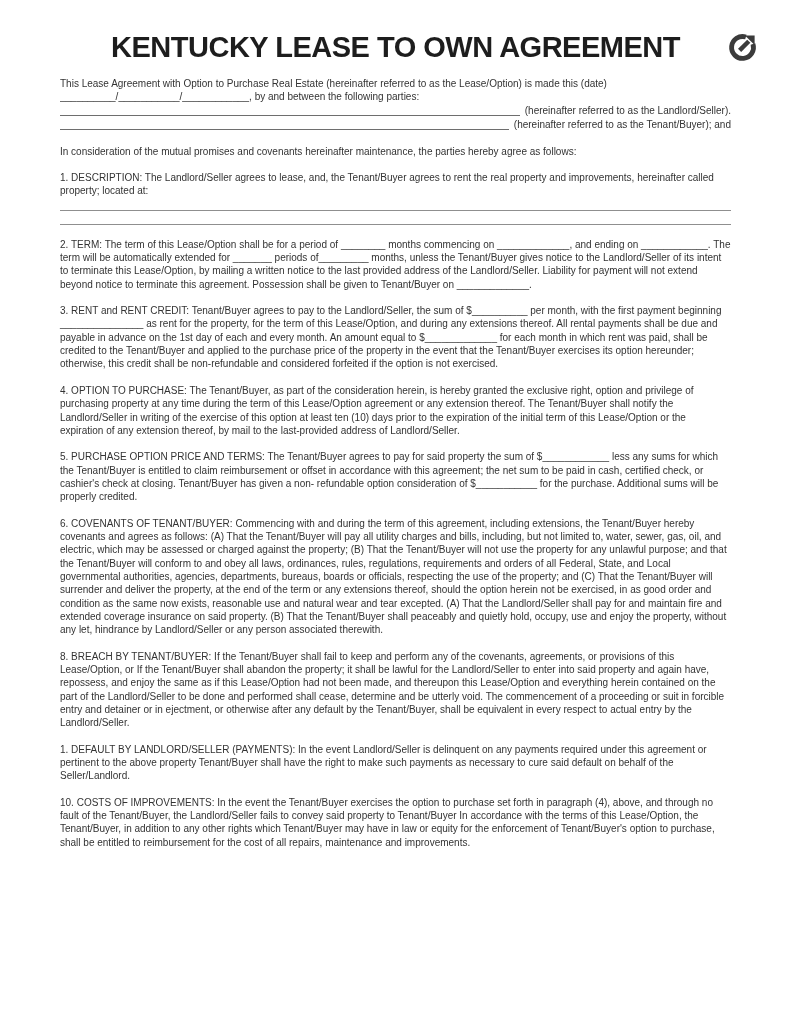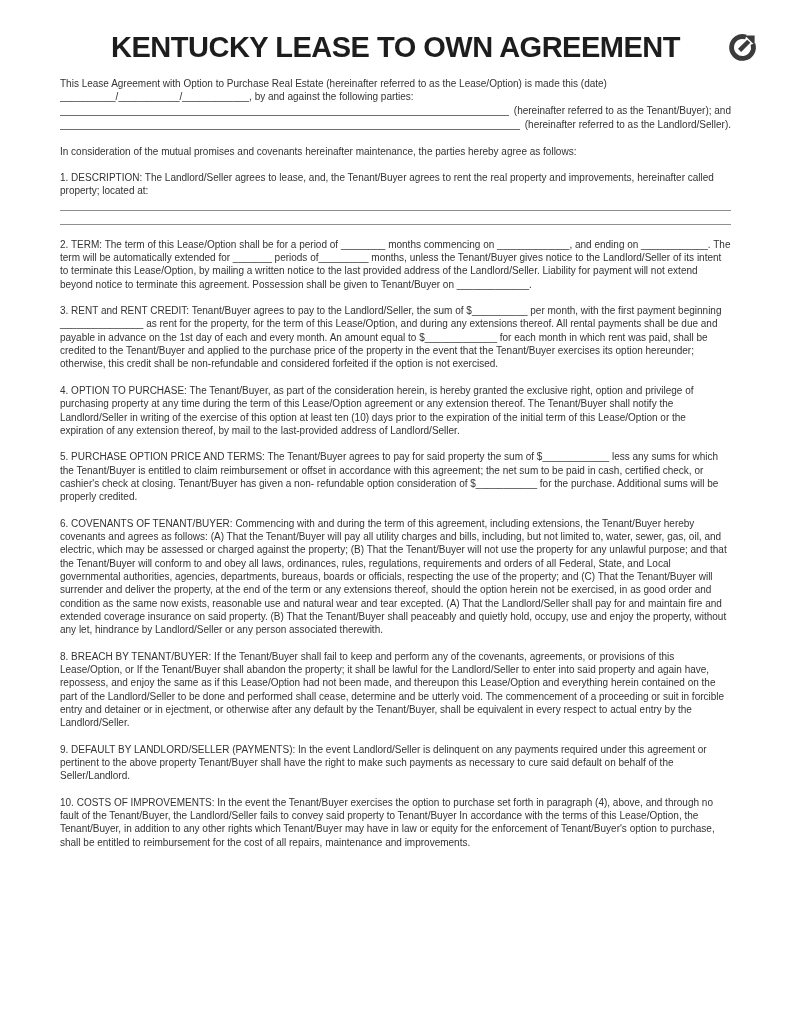--- a/index.html
+++ b/index.html
@@ -67,28 +67,28 @@
         <path d="M13 19 L22.5 9.5" fill="none" stroke="#3b3b3b" stroke-width="4.6"></path>
         <polygon points="18.5,3.5 28.5,3.5 28.5,13.5" fill="#3b3b3b"></polygon>
       </svg>
     </span>
   </div>
 
   <div class="content">
 
     <p class="intro">
       <span class="iline">This Lease Agreement with Option to Purchase Real Estate (hereinafter referred to as the Lease/Option) is made this (date)</span>
-      <span class="iline">__________/___________/____________, by and against the following parties:</span>
+      <span class="iline">__________/___________/____________, by and between the following parties:</span>
+      <span class="iline party">
+        <span class="fill"></span>
+        <span class="ptext">(hereinafter referred to as the Landlord/Seller).</span>
+      </span>
       <span class="iline party">
         <span class="fill"></span>
         <span class="ptext">(hereinafter referred to as the Tenant/Buyer); and</span>
-      </span>
-      <span class="iline party">
-        <span class="fill"></span>
-        <span class="ptext">(hereinafter referred to as the Landlord/Seller).</span>
       </span>
     </p>
 
     <p>In consideration of the mutual promises and covenants hereinafter maintenance, the parties hereby agree as follows:</p>
 
     <p>1. DESCRIPTION: The Landlord/Seller agrees to lease, and, the Tenant/Buyer agrees to rent the real property and improvements, hereinafter called property; located at:</p>
     <div class="rules">
       <div class="rule"></div>
       <div class="rule"></div>
     </div>
@@ -99,18 +99,18 @@
 
     <p>4. OPTION TO PURCHASE: The Tenant/Buyer, as part of the consideration herein, is hereby granted the exclusive right, option and privilege of purchasing property at any time during the term of this Lease/Option agreement or any extension thereof. The Tenant/Buyer shall notify the Landlord/Seller in writing of the exercise of this option at least ten (10) days prior to the expiration of the initial term of this Lease/Option or the expiration of any extension thereof, by mail to the last-provided address of Landlord/Seller.</p>
 
     <p>5. PURCHASE OPTION PRICE AND TERMS: The Tenant/Buyer agrees to pay for said property the sum of $____________ less any sums for which the Tenant/Buyer is entitled to claim reimbursement or offset in accordance with this agreement; the net sum to be paid in cash, certified check, or cashier's check at closing. Tenant/Buyer has given a non- refundable option consideration of $___________ for the purchase. Additional sums will be properly credited.</p>
 
     <p>6. COVENANTS OF TENANT/BUYER: Commencing with and during the term of this agreement, including extensions, the Tenant/Buyer hereby covenants and agrees as follows: (A) That the Tenant/Buyer will pay all utility charges and bills, including, but not limited to, water, sewer, gas, oil, and electric, which may be assessed or charged against the property; (B) That the Tenant/Buyer will not use the property for any unlawful purpose; and that the Tenant/Buyer will conform to and obey all laws, ordinances, rules, regulations, requirements and orders of all Federal, State, and Local governmental authorities, agencies, departments, bureaus, boards or officials, respecting the use of the property; and (C) That the Tenant/Buyer will surrender and deliver the property, at the end of the term or any extensions thereof, should the option herein not be exercised, in as good order and condition as the same now exists, reasonable use and natural wear and tear excepted. (A) That the Landlord/Seller shall pay for and maintain fire and extended coverage insurance on said property. (B) That the Tenant/Buyer shall peaceably and quietly hold, occupy, use and enjoy the property, without any let, hindrance by Landlord/Seller or any person associated therewith.</p>
 
 
     <p>8. BREACH BY TENANT/BUYER: If the Tenant/Buyer shall fail to keep and perform any of the covenants, agreements, or provisions of this Lease/Option, or If the Tenant/Buyer shall abandon the property; it shall be lawful for the Landlord/Seller to enter into said property and again have, repossess, and enjoy the same as if this Lease/Option had not been made, and thereupon this Lease/Option and everything herein contained on the part of the Landlord/Seller to be done and performed shall cease, determine and be utterly void. The commencement of a proceeding or suit in forcible entry and detainer or in ejectment, or otherwise after any default by the Tenant/Buyer, shall be equivalent in every respect to actual entry by the Landlord/Seller.</p>
 
-    <p>9. DEFAULT BY LANDLORD/SELLER (PAYMENTS): In the event Landlord/Seller is delinquent on any payments required under this agreement or pertinent to the above property Tenant/Buyer shall have the right to make such payments as necessary to cure said default on behalf of the Seller/Landlord.</p>
+    <p>1. DEFAULT BY LANDLORD/SELLER (PAYMENTS): In the event Landlord/Seller is delinquent on any payments required under this agreement or pertinent to the above property Tenant/Buyer shall have the right to make such payments as necessary to cure said default on behalf of the Seller/Landlord.</p>
 
     <p>10. COSTS OF IMPROVEMENTS: In the event the Tenant/Buyer exercises the option to purchase set forth in paragraph (4), above, and through no fault of the Tenant/Buyer, the Landlord/Seller fails to convey said property to Tenant/Buyer In accordance with the terms of this Lease/Option, the Tenant/Buyer, in addition to any other rights which Tenant/Buyer may have in law or equity for the enforcement of Tenant/Buyer's option to purchase, shall be entitled to reimbursement for the cost of all repairs, maintenance and improvements.</p>
 
   </div>
 </div>
 
 </body></html>

